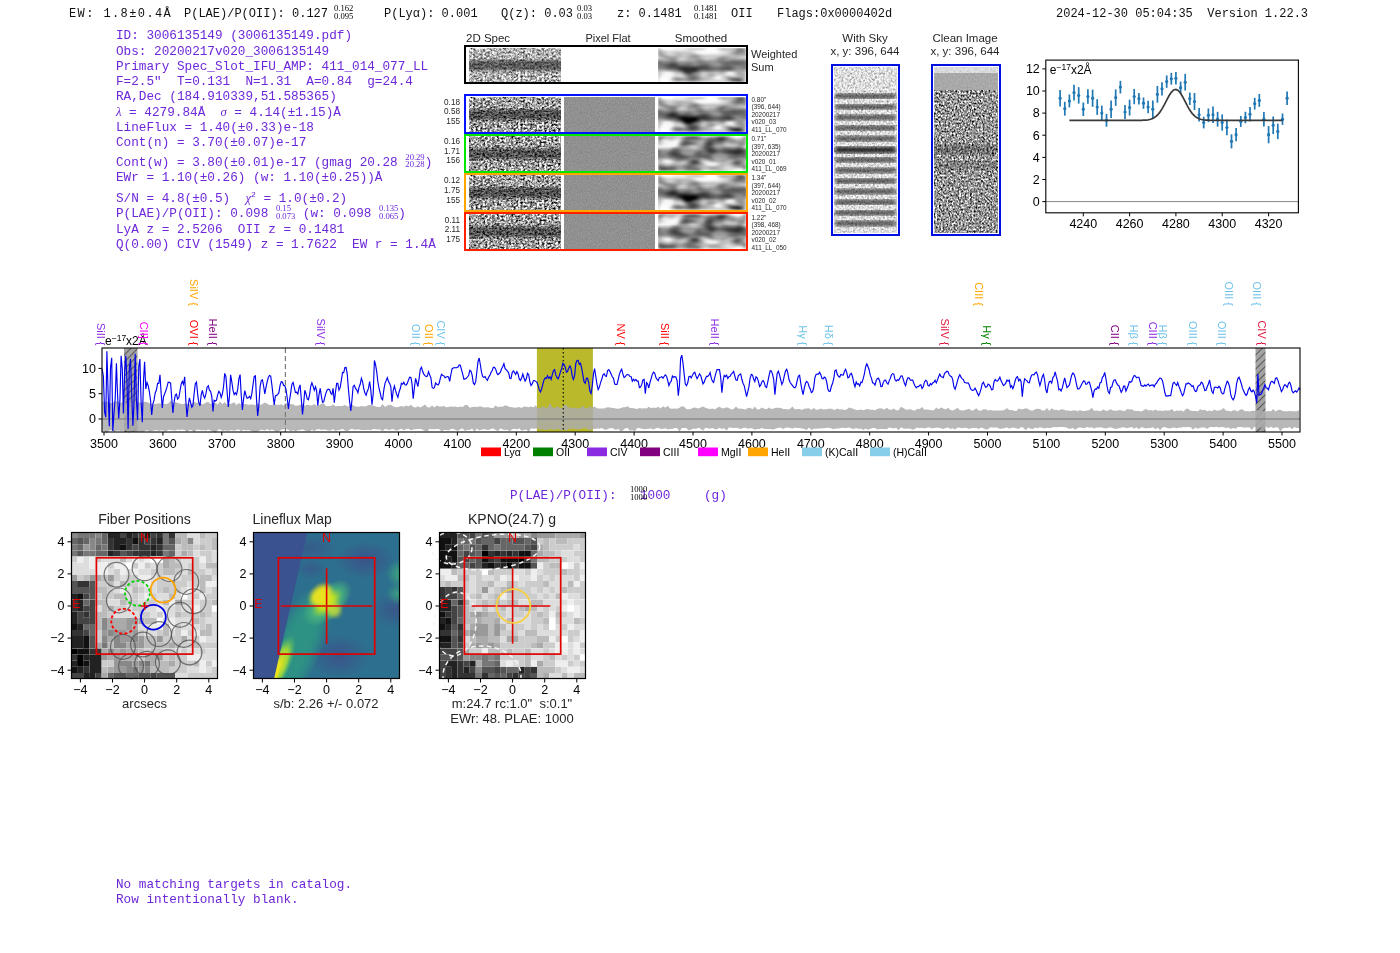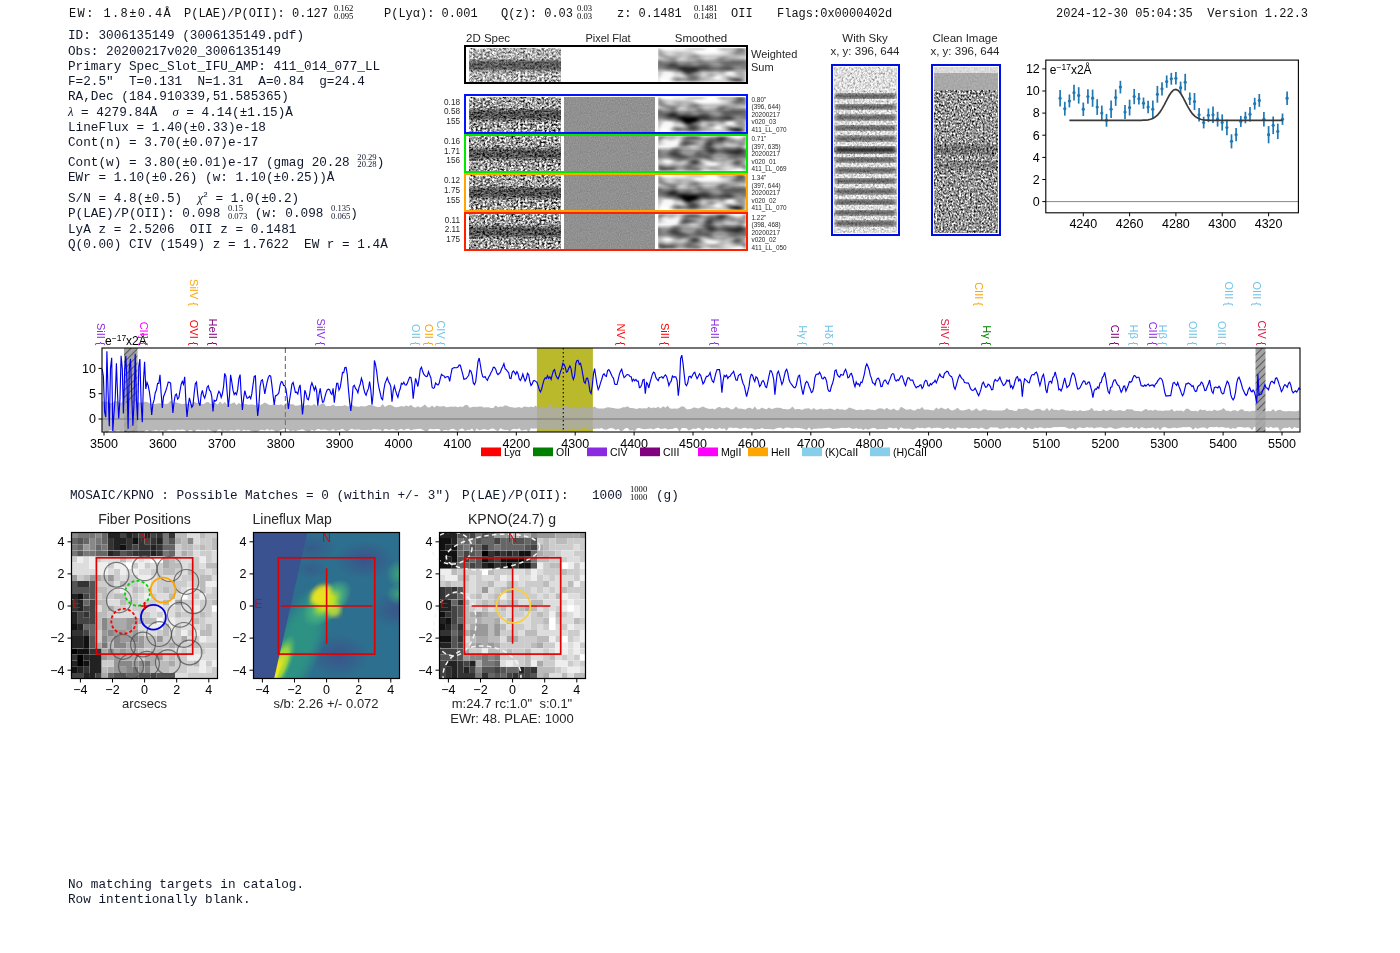--- a/index.html
+++ b/index.html
@@ -1,18 +1,18 @@
 <!DOCTYPE html>
 <html><head><meta charset="utf-8"><title>report</title>
 <style>
 html,body{margin:0;padding:0;background:#fff;}
 #pg{position:relative;width:1400px;height:953px;background:#fff;overflow:hidden;
   font-family:"Liberation Sans",sans-serif;}
 .abs{position:absolute;}
-.mono{font-family:"Liberation Mono",monospace;font-size:12.7px;color:#0f172a;white-space:pre;}
+.mono{font-family:"Liberation Mono",monospace;font-size:12.7px;color:#6d28d9;white-space:pre;margin-left:48px;}
 .hdr{font-family:"Liberation Mono",monospace;font-size:12px;color:#111;white-space:pre;}
 .stk{display:inline-block;vertical-align:middle;font-family:Liberation Serif, serif;
   font-size:8.6px;line-height:7.3px;letter-spacing:0;white-space:pre;transform:translateY(-1px);}
 .sans{font-family:"Liberation Sans",sans-serif;color:#262626;}
 svg text{font-family:"Liberation Sans",sans-serif;}
 .it{font-family:"Liberation Serif",serif;font-style:italic;}
 </style></head><body>
 <div id="pg">
 <svg width="0" height="0" style="position:absolute">
 <defs>
@@ -486,21 +486,20 @@
       <text x="603" y="185.7" font-size="10.5">CIII</text>
       <rect x="638" y="177.5" width="20" height="8.7" fill="#ff00ff"></rect>
       <text x="661" y="185.7" font-size="10.5">MgII</text>
       <rect x="688" y="177.5" width="20" height="8.7" fill="#ffa500"></rect>
       <text x="711" y="185.7" font-size="10.5">HeII</text>
       <rect x="742" y="177.5" width="20" height="8.7" fill="#87ceeb"></rect>
       <text x="765" y="185.7" font-size="10.5">(K)CaII</text>
       <rect x="810" y="177.5" width="20" height="8.7" fill="#87ceeb"></rect>
       <text x="833" y="185.7" font-size="10.5">(H)CaII</text>
     </svg>
-    <div class="abs mono" style="left:70px;top:487.8px">MOSAIC/KPNO : Possible Matches = 0 (within +/- 3")</div>
     <div class="abs mono" style="left:462px;top:487.8px">P(LAE)/P(OII):</div>
     <div class="abs mono" style="left:592px;top:487.8px">1000</div>
     <div class="abs" style="left:630px;top:485px;height:18px;line-height:18px"><span class="stk">1000<br>1000</span></div>
     <div class="abs mono" style="left:656px;top:487.8px">(g)</div>
     <svg class="abs" style="left:71px;top:531.9px;overflow:visible" width="147" height="147">
       <g>
         <path d="M0.0 116.4h6.1v6.1h-6.1zM6.1 122.5h6.1v6.1h-6.1zM6.1 128.6h6.1v6.1h-6.1z" fill="#000000"></path>
         <path d="M0.0 91.9h6.1v6.1h-6.1zM0.0 134.8h6.1v6.1h-6.1zM6.1 61.2h6.1v6.1h-6.1zM6.1 116.4h6.1v6.1h-6.1zM12.2 104.1h6.1v6.1h-6.1zM12.2 110.2h6.1v6.1h-6.1zM12.2 116.4h6.1v6.1h-6.1zM12.2 128.6h6.1v6.1h-6.1zM49.0 12.2h6.1v6.1h-6.1zM61.2 6.1h6.1v6.1h-6.1z" fill="#111111"></path>
         <path d="M0.0 61.2h6.1v6.1h-6.1zM0.0 79.6h6.1v6.1h-6.1zM0.0 85.8h6.1v6.1h-6.1zM0.0 104.1h6.1v6.1h-6.1zM0.0 110.2h6.1v6.1h-6.1zM0.0 128.6h6.1v6.1h-6.1zM6.1 67.4h6.1v6.1h-6.1zM6.1 73.5h6.1v6.1h-6.1zM6.1 91.9h6.1v6.1h-6.1zM6.1 104.1h6.1v6.1h-6.1zM6.1 110.2h6.1v6.1h-6.1zM6.1 134.8h6.1v6.1h-6.1zM12.2 122.5h6.1v6.1h-6.1zM12.2 140.9h6.1v6.1h-6.1zM18.4 122.5h6.1v6.1h-6.1zM18.4 128.6h6.1v6.1h-6.1zM18.4 134.8h6.1v6.1h-6.1zM18.4 140.9h6.1v6.1h-6.1zM24.5 122.5h6.1v6.1h-6.1zM24.5 128.6h6.1v6.1h-6.1zM24.5 134.8h6.1v6.1h-6.1zM36.8 0.0h6.1v6.1h-6.1zM36.8 18.4h6.1v6.1h-6.1zM42.9 0.0h6.1v6.1h-6.1zM42.9 6.1h6.1v6.1h-6.1zM42.9 12.2h6.1v6.1h-6.1zM49.0 6.1h6.1v6.1h-6.1zM55.1 0.0h6.1v6.1h-6.1zM73.5 0.0h6.1v6.1h-6.1zM79.6 12.2h6.1v6.1h-6.1zM79.6 18.4h6.1v6.1h-6.1zM85.8 6.1h6.1v6.1h-6.1z" fill="#222222"></path>
         <path d="M0.0 67.4h6.1v6.1h-6.1zM0.0 73.5h6.1v6.1h-6.1zM0.0 98.0h6.1v6.1h-6.1zM0.0 122.5h6.1v6.1h-6.1zM6.1 49.0h6.1v6.1h-6.1zM6.1 98.0h6.1v6.1h-6.1zM12.2 49.0h6.1v6.1h-6.1zM12.2 79.6h6.1v6.1h-6.1zM12.2 134.8h6.1v6.1h-6.1zM18.4 116.4h6.1v6.1h-6.1zM24.5 116.4h6.1v6.1h-6.1zM36.8 6.1h6.1v6.1h-6.1zM36.8 12.2h6.1v6.1h-6.1zM42.9 18.4h6.1v6.1h-6.1zM55.1 6.1h6.1v6.1h-6.1zM55.1 12.2h6.1v6.1h-6.1zM61.2 0.0h6.1v6.1h-6.1zM61.2 18.4h6.1v6.1h-6.1zM67.4 6.1h6.1v6.1h-6.1zM67.4 12.2h6.1v6.1h-6.1zM67.4 18.4h6.1v6.1h-6.1zM73.5 12.2h6.1v6.1h-6.1zM73.5 18.4h6.1v6.1h-6.1zM79.6 6.1h6.1v6.1h-6.1zM85.8 0.0h6.1v6.1h-6.1zM85.8 12.2h6.1v6.1h-6.1zM85.8 18.4h6.1v6.1h-6.1zM98.0 0.0h6.1v6.1h-6.1z" fill="#333333"></path>

